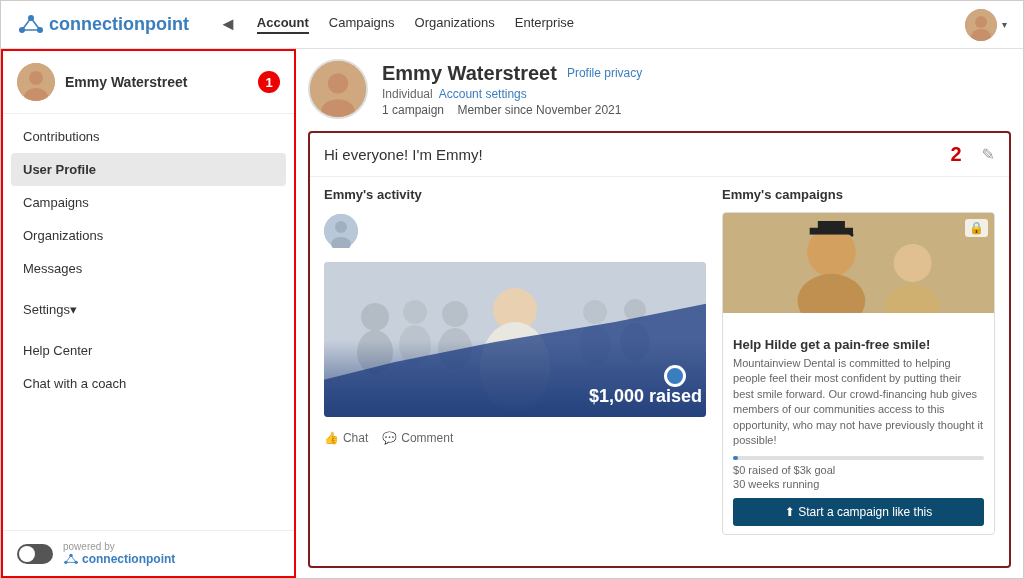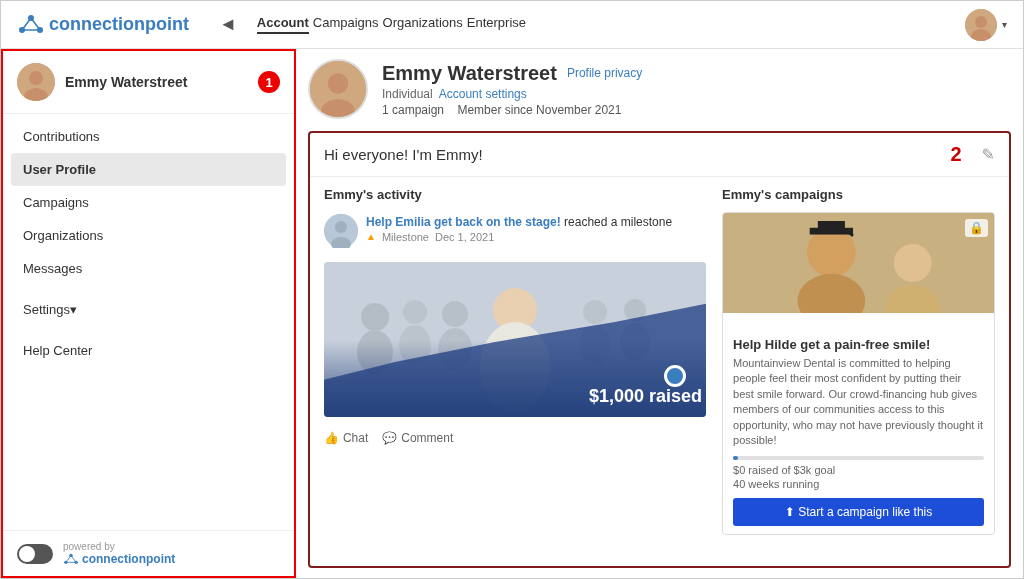--- a/index.html
+++ b/index.html
@@ -36,21 +36,21 @@
       font-weight: bold;
     }
     .collapse-btn {
       color: #555;
       font-size: 18px;
       cursor: pointer;
       margin-right: 20px;
     }
     .nav-links {
       display: flex;
-      gap: 4px;
+      gap: 20px;
       flex: 1;
       text-align: right;
     }
     .nav-link {
       color: #333;
       text-decoration: none;
       font-size: 13px;
       cursor: pointer;
       padding-bottom: 2px;
     }
@@ -393,21 +393,21 @@
     }
     .campaign-progress-fill {
       height: 100%;
       background: #3a7ebf;
       border-radius: 2px;
       width: 2%;
     }
     .campaign-goal { font-size: 11px; color: #666; margin-bottom: 2px; }
     .campaign-weeks { font-size: 11px; color: #666; margin-bottom: 8px; }
     .campaign-cta {
-      background: #1d4ed8;
+      background: #0c4a6e;
       color: #fff;
       border: none;
       border-radius: 3px;
       padding: 7px 12px;
       font-size: 12px;
       width: 100%;
       cursor: pointer;
       text-align: center;
     }
 
@@ -483,20 +483,21 @@
         <div class="sidebar-item">Campaigns</div>
         <div class="sidebar-item">Organizations</div>
         <div class="sidebar-item">Messages</div>
         <div class="sidebar-separator"></div>
         <div class="sidebar-item sidebar-item-with-arrow">
           <span>Settings</span>
           <span>▾</span>
         </div>
         <div class="sidebar-separator"></div>
         <div class="sidebar-item">Help Center</div>
+        <div class="sidebar-item">Chat with a coach</div>
       </div>
       <div class="sidebar-footer">
         <div class="toggle-icon">
           <div style="position:absolute;left:2px;top:2px;width:16px;height:16px;background:#fff;border-radius:50%;"></div>
         </div>
         <div class="powered-by">
           <span class="powered-text">powered by</span>
           <div style="display:flex;align-items:center;gap:3px;">
             <svg width="16" height="13" viewBox="0 0 28 22">
               <circle cx="14" cy="4" r="3" fill="#3a7ebf"></circle>
@@ -553,31 +554,20 @@
           <div class="activity-column">
             <div class="column-title">Emmy's activity</div>
             <div class="activity-item">
               <div class="activity-avatar">
                 <svg width="34" height="34" viewBox="0 0 34 34">
                   <circle cx="17" cy="17" r="17" fill="#b8c8d8"></circle>
                   <circle cx="17" cy="13" r="6" fill="#a0b0c0"></circle>
                   <ellipse cx="17" cy="30" rx="10" ry="7" fill="#a0b0c0"></ellipse>
                 </svg>
               </div>
-              <div>
-                <div class="activity-text">
-                  <span class="activity-link">Help Emilia get back on the stage!</span>
-                  <span> </span><span>reached a milestone</span>
-                </div>
-                <div class="activity-meta">
-                  <span class="milestone-icon">▲</span>
-                  <span>Milestone</span>
-                  <span>Dec 1, 2021</span>
-                </div>
-              </div>
             </div>
 
             <div class="activity-image">
 
               <svg style="position:absolute;top:0;left:0;width:100%;height:100%;" viewBox="0 0 400 155" preserveAspectRatio="xMidYMid slice">
                 <rect width="400" height="155" fill="#c8d0dc"></rect>
 
                 <g opacity="0.5">
                   <circle cx="60" cy="55" r="14" fill="#a0a8b0"></circle>
                   <ellipse cx="60" cy="90" rx="18" ry="22" fill="#a0a8b0"></ellipse>
@@ -632,21 +622,21 @@
                 </svg>
                 <div class="campaign-image-lock">🔒</div>
               </div>
               <div class="campaign-body">
                 <div class="campaign-title">Help Hilde get a pain-free smile!</div>
                 <div class="campaign-desc">Mountainview Dental is committed to helping people feel their most confident by putting their best smile forward. Our crowd-financing hub gives members of our communities access to this opportunity, who may not have previously thought it possible!</div>
                 <div class="campaign-progress">
                   <div class="campaign-progress-fill"></div>
                 </div>
                 <div class="campaign-goal">$0 raised of $3k goal</div>
-                <div class="campaign-weeks">40 weeks running</div>
+                <div class="campaign-weeks">30 weeks running</div>
                 <button class="campaign-cta">⬆ Start a campaign like this</button>
               </div>
             </div>
           </div>
         </div>
       </div>
     </div>
   </div>
 </div>
 

